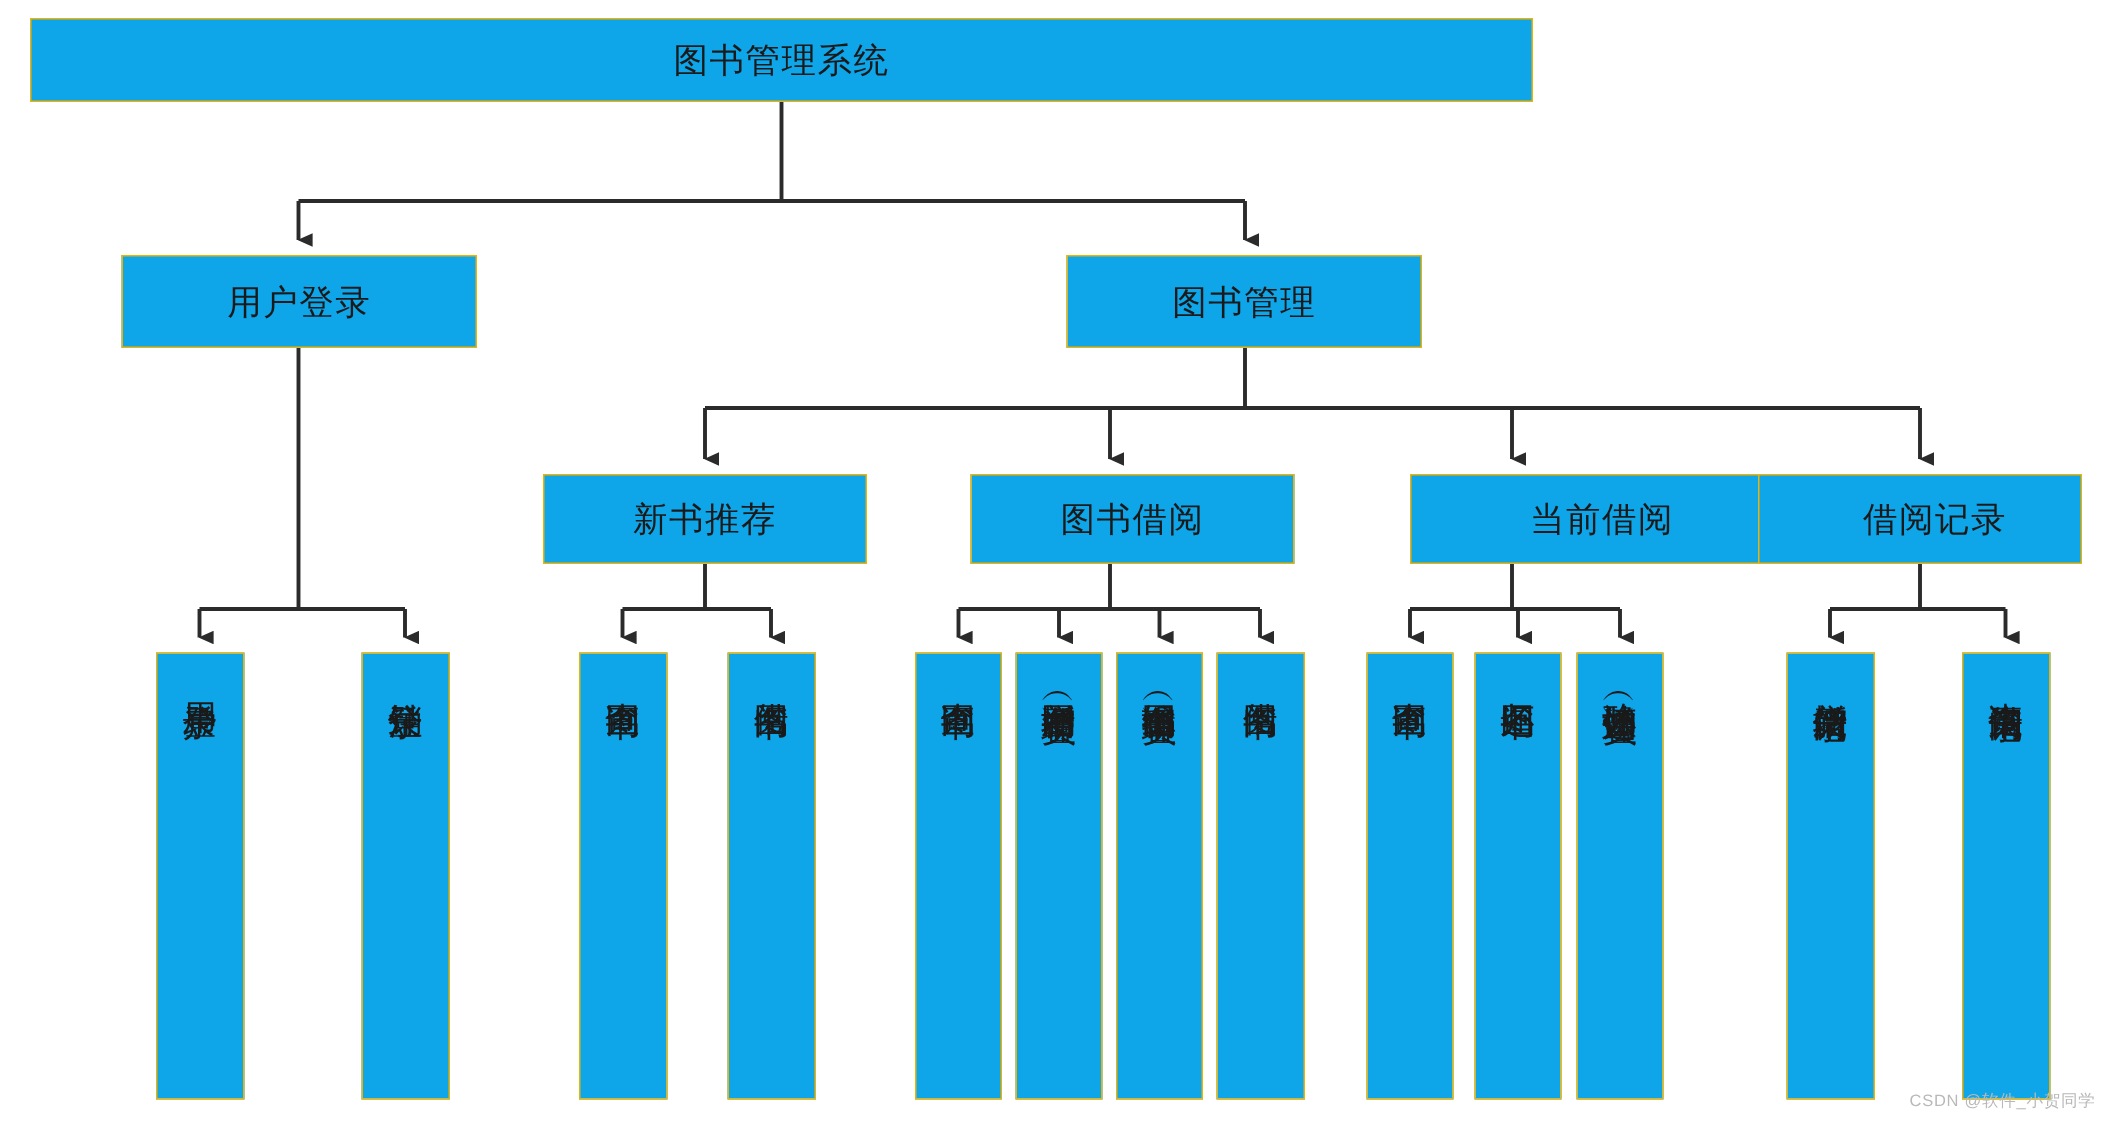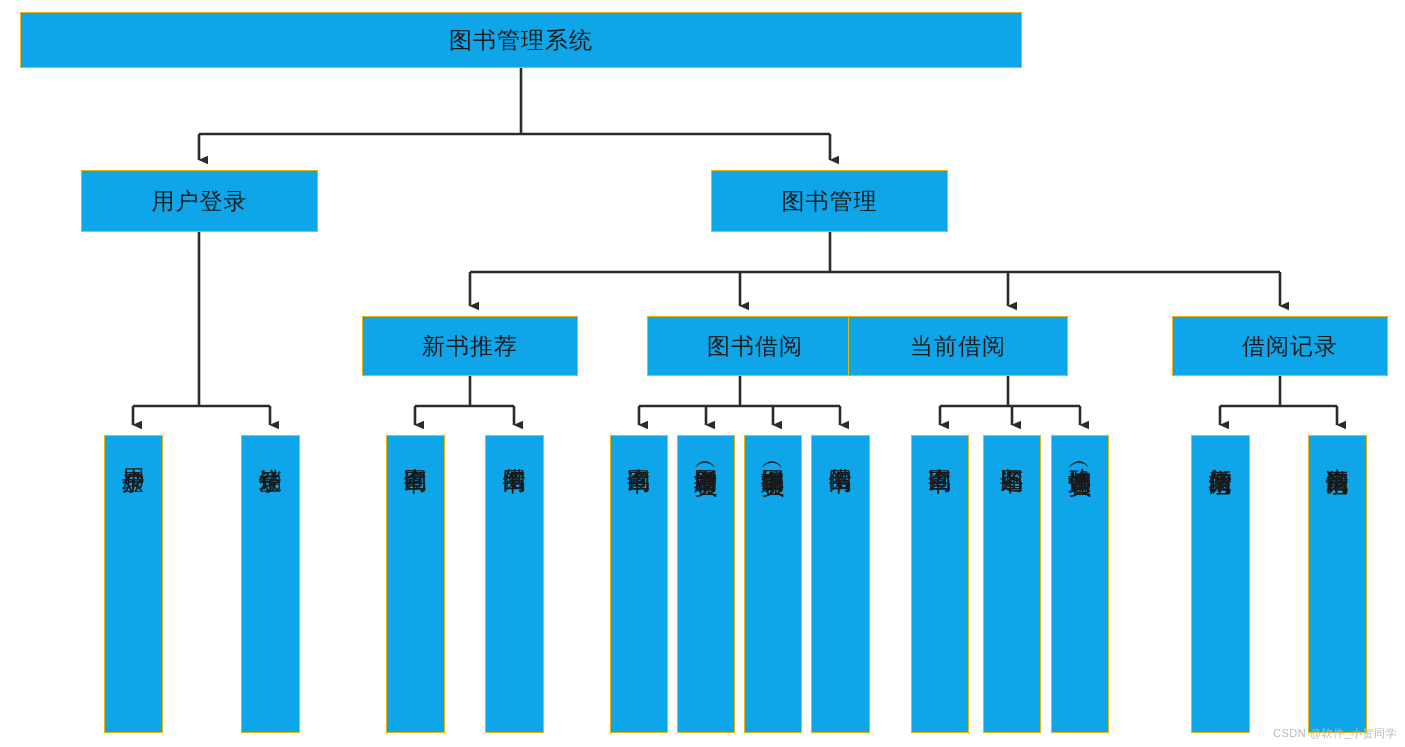--- a/index.html
+++ b/index.html
@@ -133,21 +133,21 @@
   <div class="box box-h" style="left: 362px; top: 316px; width: 216px; height: 60px;">
     <span class="lbl">新书推荐</span>
   </div>
 
   <div class="box box-h" style="left: 711px; top: 170px; width: 237px; height: 62px;">
     <span class="lbl">图书管理</span>
   </div>
   <div class="box box-h" style="left: 632px; top: 316px; width: 216px; height: 60px; margin-left: 15px;">
     <span class="lbl">图书借阅</span>
   </div>
-  <div class="box box-h" style="left: 848px; top: 316px; width: 220px; height: 60px;">
+  <div class="box box-h" style="left: 940px; top: 316px; width: 256px; height: 60px;">
     <span class="lbl">当前借阅</span>
   </div>
   <div class="box box-h" style="left: 1172px; top: 316px; width: 216px; height: 60px; padding-left: 20px;">
     <span class="lbl">借阅记录</span>
   </div>
 
   <div class="box box-v" style="left: 104px; top: 435px; width: 59px; height: 298px;">
     <span class="lbl">用户登录</span>
   </div>
   <div class="box box-v" style="left: 241px; top: 435px; width: 59px; height: 298px;">

